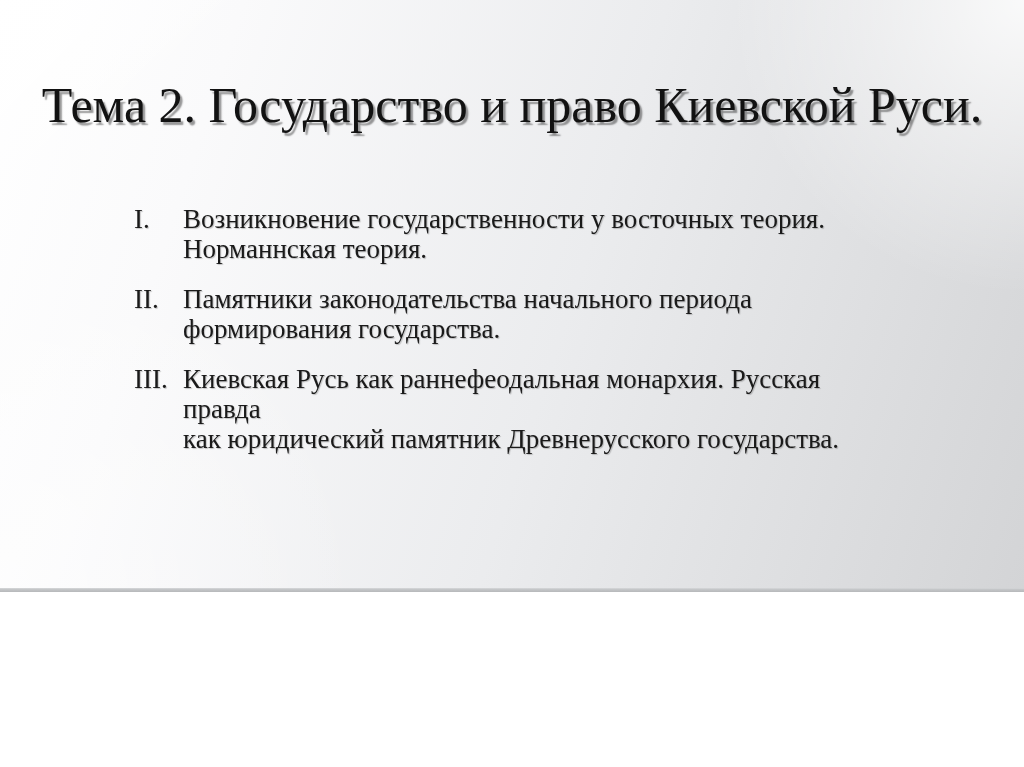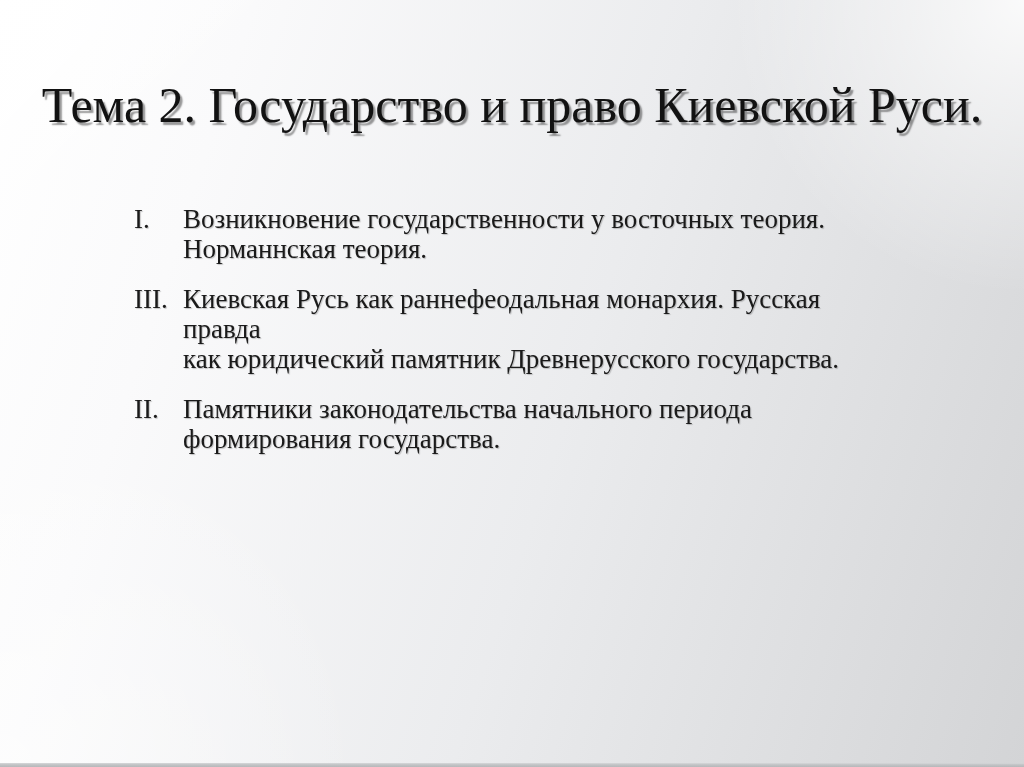--- a/index.html
+++ b/index.html
@@ -3,21 +3,21 @@
 <meta charset="utf-8">
 <style>
   html, body {
     margin: 0;
     padding: 0;
     background: #ffffff;
   }
   .slide {
     position: relative;
     width: 1024px;
-    height: 767px;
+    height: 592px;
     overflow: hidden;
     font-family: "Liberation Serif", "DejaVu Serif", serif;
     background:
       radial-gradient(circle 420px at 100% 0%, rgba(255,255,255,0.85), rgba(255,255,255,0) 70%),
       radial-gradient(circle 520px at 0% 100%, rgba(255,255,255,0.55), rgba(255,255,255,0) 70%),
       linear-gradient(108deg, #ffffff 0%, #fafafb 20%, #ebecee 55%, #d3d4d6 100%);
   }
   
   .slide::before {
     content: "";
@@ -81,28 +81,28 @@
 
   <div class="topic-list">
 
     <div class="topic-item">
       <span class="topic-marker">I.</span>
       <span class="topic-text">Возникновение государственности у восточных теория.
 Норманнская теория.</span>
     </div>
 
     <div class="topic-item">
+      <span class="topic-marker">II.</span>
+      <span class="topic-text">Памятники законодательства начального периода
+формирования государства.</span>
+    </div>
+
+    <div class="topic-item">
       <span class="topic-marker">III.</span>
       <span class="topic-text">Киевская Русь как раннефеодальная монархия. Русская правда
 как юридический памятник Древнерусского государства.</span>
-    </div>
-
-    <div class="topic-item">
-      <span class="topic-marker">II.</span>
-      <span class="topic-text">Памятники законодательства начального периода
-формирования государства.</span>
     </div>
 
   </div>
 
   <div class="bottom-edge"></div>
 
 </div>
 
 </body></html>

